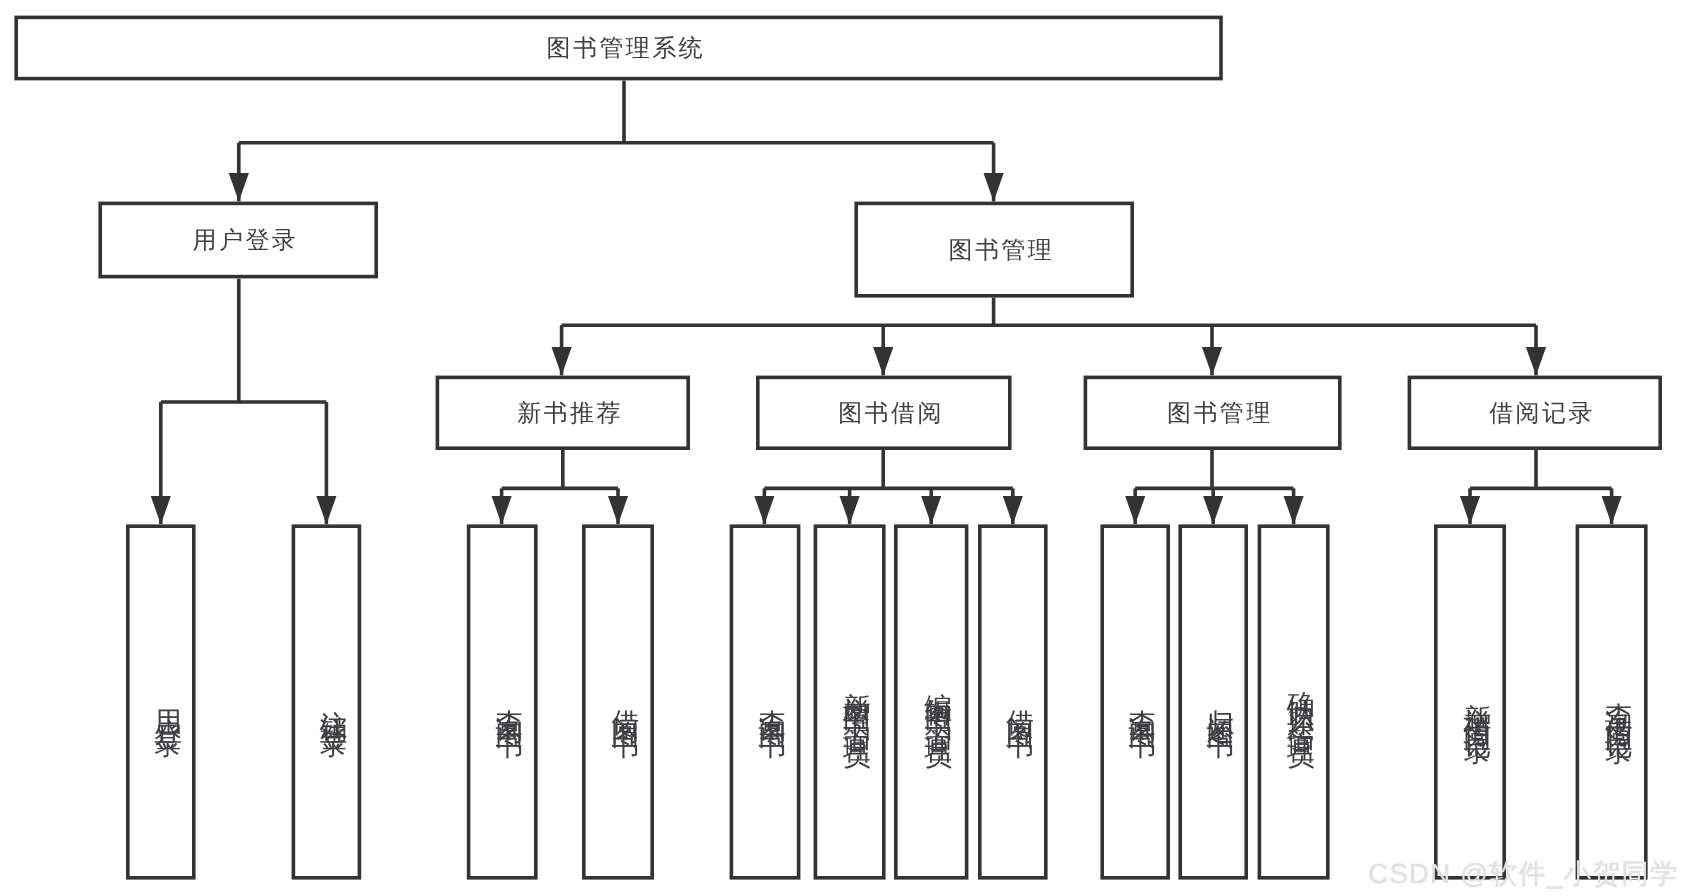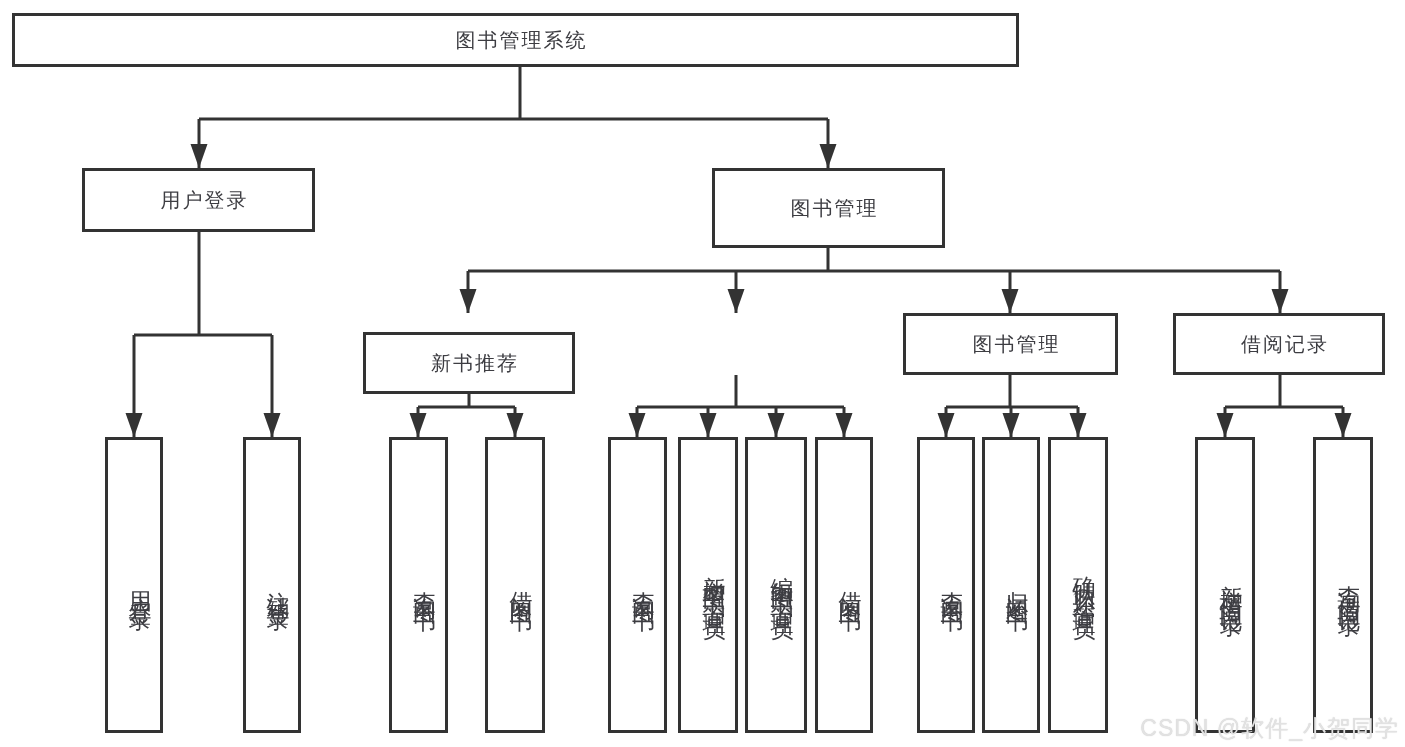--- a/index.html
+++ b/index.html
@@ -94,21 +94,22 @@
     <path d="M1078 407 V437" fill="none" stroke="#333333" stroke-width="3" marker-end="url(#arrowhead)"></path>
     <path d="M1225 407 V437" fill="none" stroke="#333333" stroke-width="3" marker-end="url(#arrowhead)"></path>
     <path d="M1343 407 V437" fill="none" stroke="#333333" stroke-width="3" marker-end="url(#arrowhead)"></path>
   </svg>
 
   <div class="node h-node" style="left:12px; top:13px; width:1007px; height:54px;">图书管理系统</div>
 
   <div class="node h-node" style="left:82px; top:168px; width:233px; height:64px;">用户登录</div>
   <div class="node h-node" style="left:712px; top:168px; width:233px; height:80px;">图书管理</div>
 
-  <div class="node h-node" style="left:363px; top:313px; width:212px; height:62px;margin-top:19px;">新书推荐</div>
+  <div class="node h-node" style="left:363px; top:313px; width:212px; height:62px;">新书推荐</div>
+  <div class="node h-node" style="left:630px; top:313px; width:213px; height:62px;">图书借阅</div>
   <div class="node h-node" style="left:903px; top:313px; width:215px; height:62px;">图书管理</div>
   <div class="node h-node" style="left:1173px; top:313px; width:212px; height:62px;">借阅记录</div>
 
   <div class="node v-node" style="left:105px; top:437px; width:58px; height:296px;">
     <span class="vlabel">用户登录</span>
   </div>
   <div class="node v-node" style="left:243px; top:437px; width:58px; height:296px;">
     <span class="vlabel">注销登录</span>
   </div>
 

